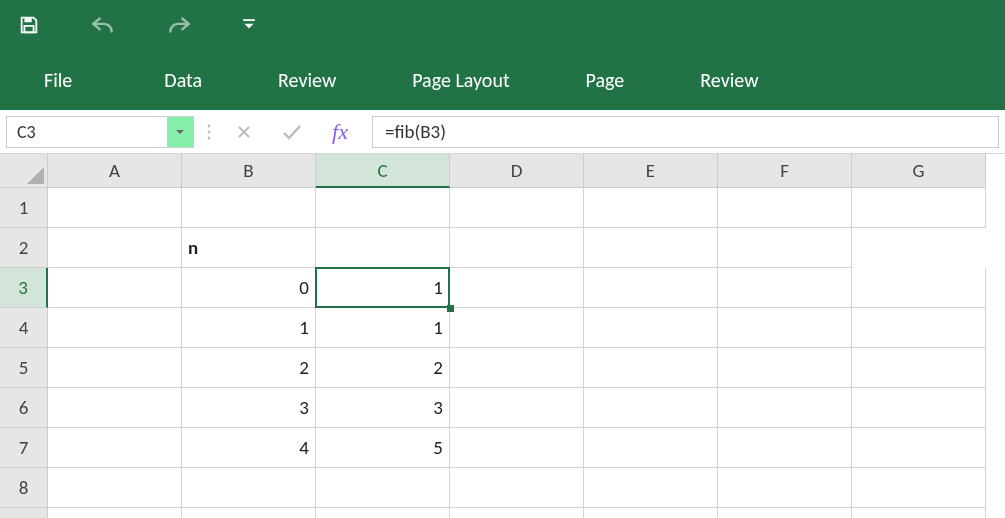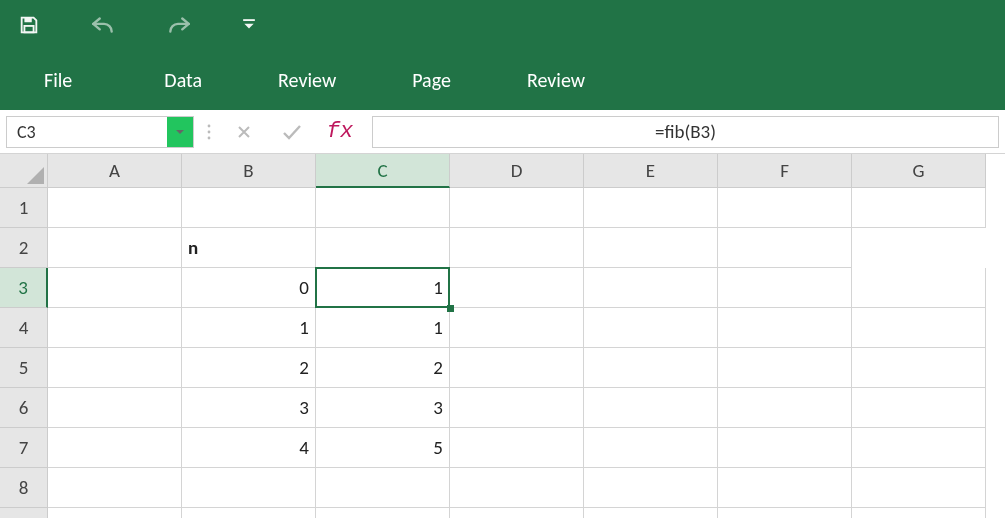--- a/index.html
+++ b/index.html
@@ -59,21 +59,21 @@
     border-bottom: 1px solid #d4d4d4;
     padding: 6px 6px;
     gap: 8px;
     background: #fff;
   }
   .namebox-wrap {
     display: flex;
     align-items: center;
     border: 1px solid #ccc;
     height: 32px;
-    background: #22c55e;
+    background: #86efac;
   }
   .namebox {
     width: 160px;
     height: 100%;
     border: none;
     outline: none;
     padding: 0 10px;
     font-size: 18px;
     font-family: inherit;
     color: #333;
@@ -97,38 +97,37 @@
     width: 40px;
     height: 32px;
     display: flex;
     align-items: center;
     justify-content: center;
     color: #bbb;
     cursor: pointer;
   }
   .fx-label {
     font-style: italic;
-    font-family: Liberation Mono, monospace;
+    font-family: Liberation Serif, serif;
     font-size: 22px;
-    color: #be185d;
+    color: #8b5cf6;
     width: 40px;
     text-align: center;
     margin-right: 4px;
   }
   .formula-input {
     flex: 1;
     height: 32px;
     border: 1px solid #ccc;
     outline: none;
     padding: 0 12px;
     font-size: 19px;
     font-family: inherit;
     color: #333;
     background: #fff;
-    text-align: center;
   }
 
   
   .gridwrap {
     position: relative;
     overflow: hidden;
     height: calc(518px - 50px - 60px - 44px);
     font-size: 19px;
     user-select: none;
   }
@@ -262,20 +261,23 @@
 
 <div class="ribbon">
   <div class="tab">
       <span>File</span>
     </div>
   <div class="tab">
       <span>Data</span>
     </div>
   <div class="tab">
       <span>Review</span>
+    </div>
+  <div class="tab">
+      <span>Page Layout</span>
     </div>
   <div class="tab">
       <span>Page</span>
     </div>
   <div class="tab">
       <span>Review</span>
     </div>
 </div>
 
 <div class="formulabar">

